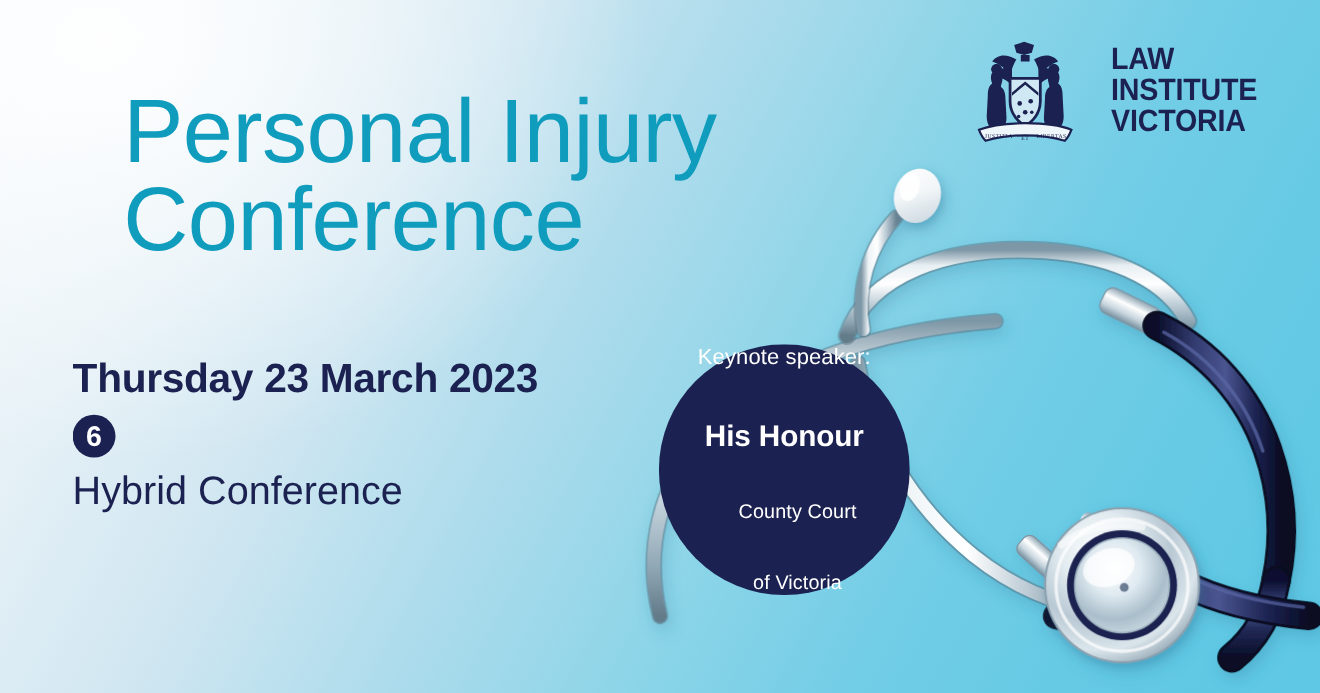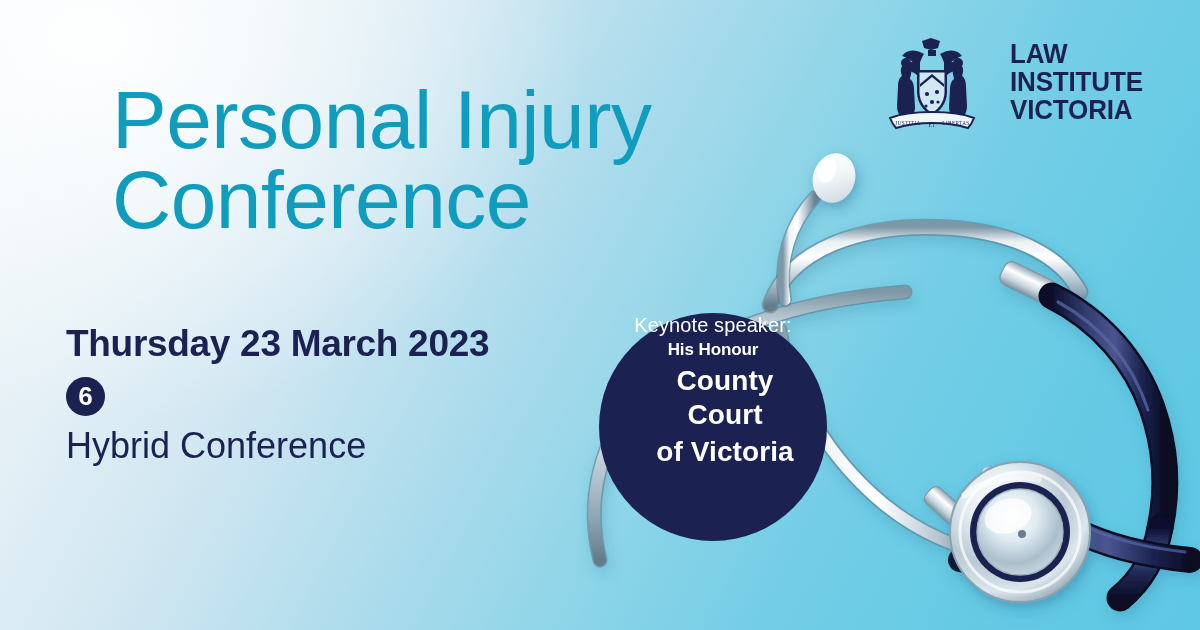--- a/index.html
+++ b/index.html
@@ -107,42 +107,42 @@
     position: absolute;
     left: 599px;
     top: 313px;
     width: 228px;
     height: 228px;
     border-radius: 50%;
     background: #1b2150;
     display: flex;
     flex-direction: column;
     align-items: center;
-    justify-content: flex-start;
+    justify-content: space-between;
     text-align: center;
     color: #ffffff;
     box-sizing: border-box;
     padding: 0 22px;
   }
   .kn-label {
     font-size: 20px;
     font-weight: 300;
     line-height: 1.22;
     letter-spacing: 0.1px;
   }
   .kn-name {
-    font-size: 17px;
+    font-size: 27px;
     font-weight: 700;
     line-height: 1.22;
     letter-spacing: -0.1px;
     margin-top: 3px;
   }
   .kn-org {
-    font-size: 28px;
-    font-weight: 700;
+    font-size: 18px;
+    font-weight: 400;
     line-height: 1.22;
     letter-spacing: 0.1px;
     margin-top: 3px;
     margin-left: 24px;
   }
 
   
   .logo {
     position: absolute;
     right: 47px;

